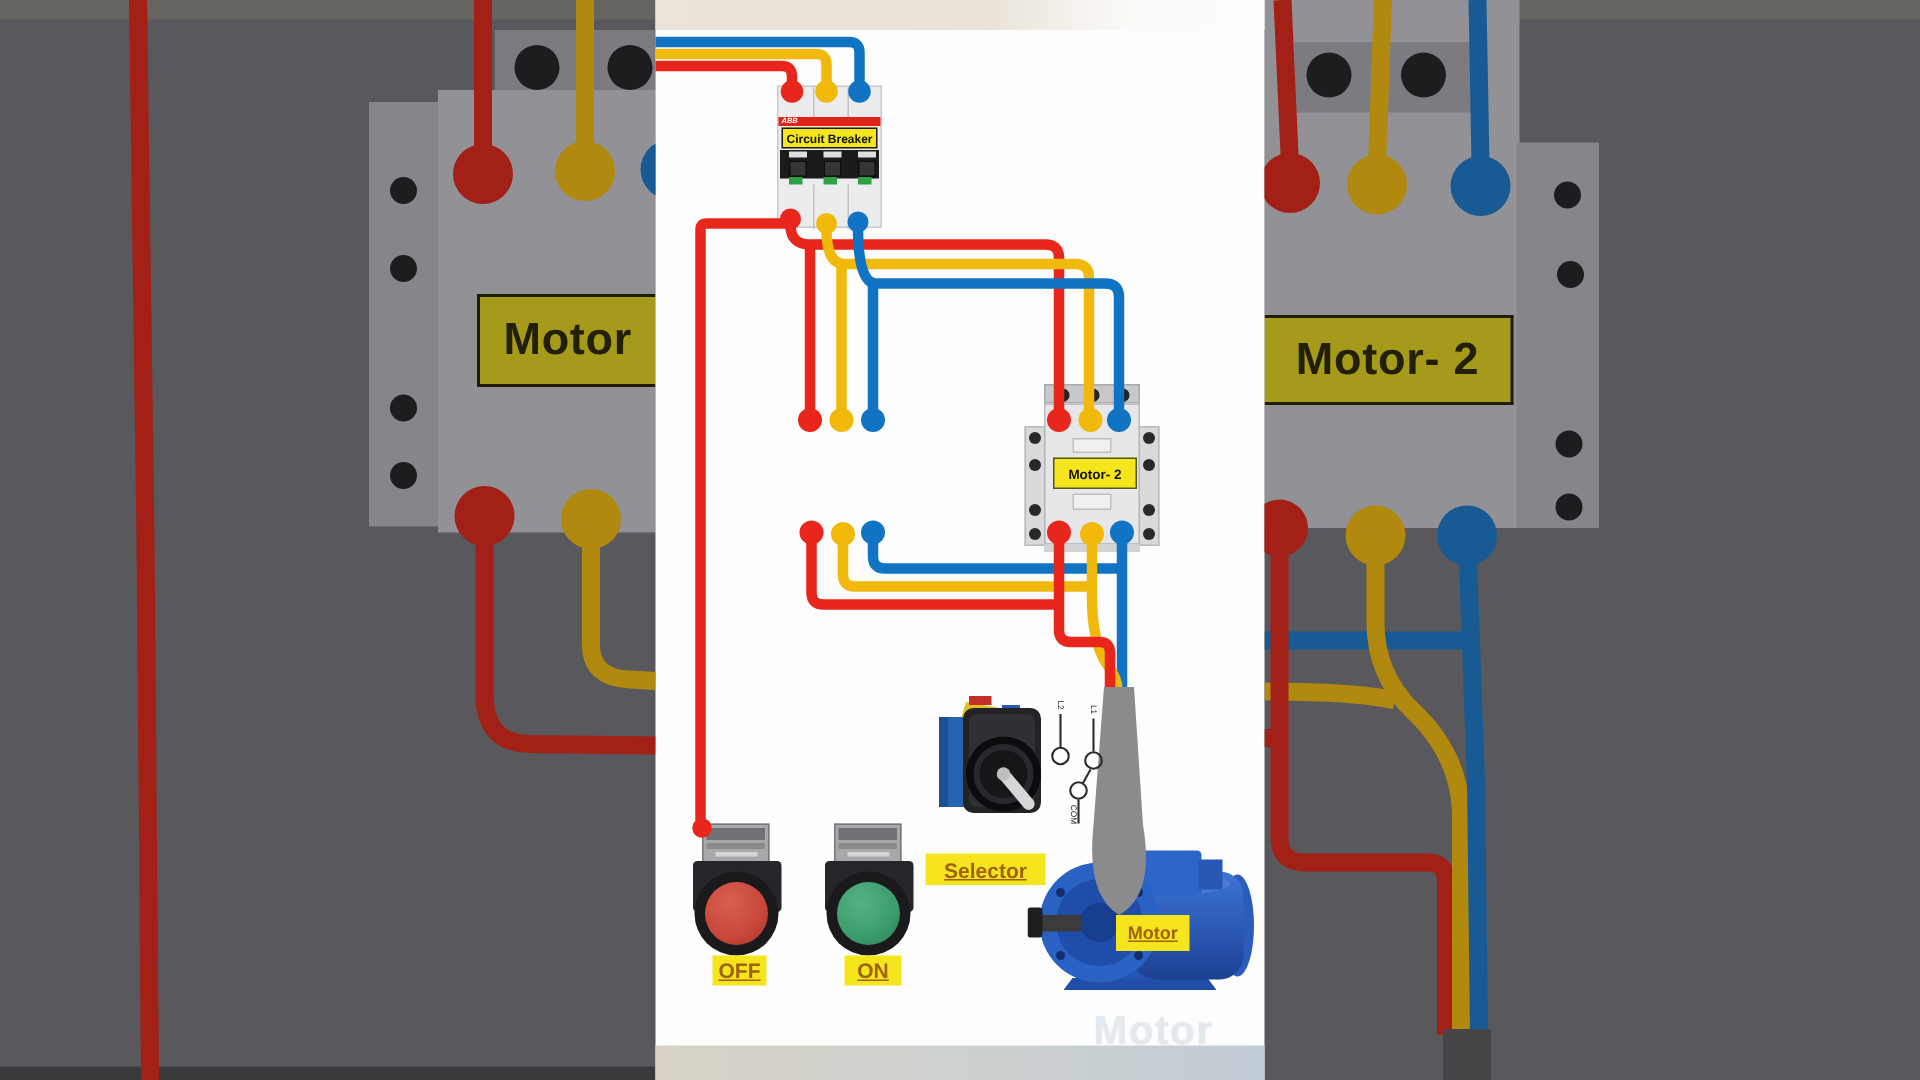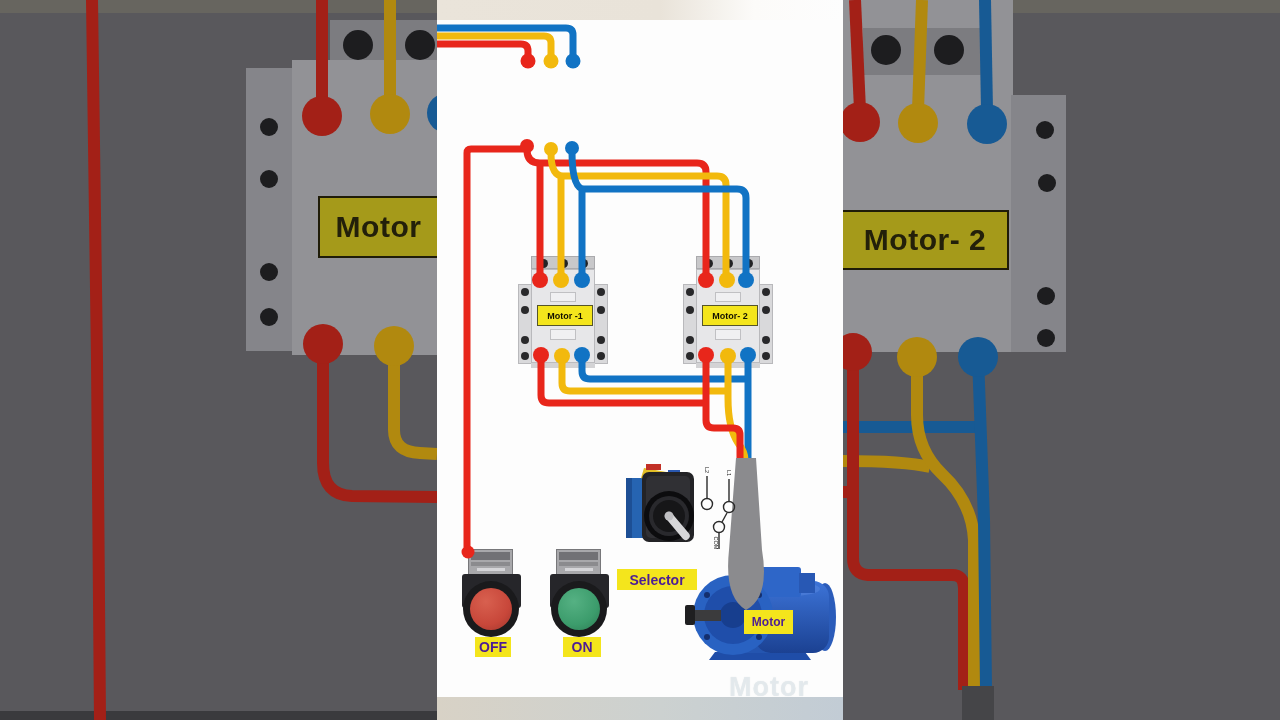--- a/index.html
+++ b/index.html
@@ -77,21 +77,21 @@
   .pb-tag  { position:absolute; left:8px; top:18px; width:28px; height:3px; background:#d5d5d8; }
   .pb-housing { position:absolute; top:26px; width:59px; height:34px; background:#26262a; border-radius:3px; }
   .pb-bezel { position:absolute; top:33px; width:56px; height:56px; border-radius:50%; background:#1a1a1c; }
   .pb-face { position:absolute; top:40px; width:42px; height:42px; border-radius:50%; }
   .pb-face.red   { background:radial-gradient(circle at 38% 32%, #d8604f, var(--button-red,#c8473a) 60%, #9e352c); }
   .pb-face.green { background:radial-gradient(circle at 38% 32%, #55b183, var(--button-green,#3c9c6c) 60%, #2c7a52); }
 
   
   .ylabel {
     position:absolute; z-index:40; background:var(--label-yellow,#f4e51c);
-    color:#4c1d95; font-weight:bold; display:flex; align-items:center; justify-content:center;
+    color:#a16207; font-weight:bold; display:flex; align-items:center; justify-content:center;text-decoration:underline;
   }
 
   
   .overlay { position:absolute; left:0; top:0; z-index:30; pointer-events:none; }
   .wr { stroke:var(--wire-red,#e8261b); } .wy { stroke:var(--wire-yellow,#f2b90d); } .wb { stroke:var(--wire-blue,#1173c4); }
   .wr,.wy,.wb { fill:none; stroke-width:7; stroke-linejoin:round; }
   .bwr { stroke:var(--bg-wire-red,#a32017); } .bwy { stroke:var(--bg-wire-yellow,#b1890f); } .bwb { stroke:var(--bg-wire-blue,#175a94); }
   .bwr,.bwy,.bwb { fill:none; stroke-width:12; stroke-linejoin:round; }
   .dr { fill:var(--wire-red,#e8261b); } .dy { fill:var(--wire-yellow,#f2b90d); } .db { fill:var(--wire-blue,#1173c4); }
   .dbr { fill:var(--bg-wire-red,#a32017); } .dby { fill:var(--bg-wire-yellow,#b1890f); } .dbb { fill:var(--bg-wire-blue,#175a94); }
@@ -139,43 +139,41 @@
     <div class="bg-screw" style="left:194px;top:287px;width:18px;height:18px;"></div>
     <div class="bg-screw" style="left:194px;top:329px;width:18px;height:18px;"></div>
     <div class="bg-ylabel" style="left:0;top:210px;width:166px;height:60px;border-left:none;">Motor- 2</div>
   </div>
 
   <div class="center-panel">
     <div class="center-top-strip"></div>
     <div class="center-bottom-strip"></div>
   </div>
 
-
-  <div class="contactor" style="left:518px;">
-    <div class="ct-topblock">
-      <div class="ct-screw-top" style="left:7px;"></div>
-      <div class="ct-screw-top" style="left:27px;"></div>
-      <div class="ct-screw-top" style="left:47px;"></div>
+  <div class="breaker">
+    <div class="brk-div" style="left:23px;top:0;height:20px;"></div>
+    <div class="brk-div" style="left:46px;top:0;height:20px;"></div>
+    <div class="brk-stripe"></div>
+    <div class="brk-brand">ABB</div>
+    <div class="brk-label">Circuit Breaker</div>
+    <div class="brk-black">
+      <div class="brk-slot" style="left:6px;"></div>
+      <div class="brk-slot" style="left:29px;"></div>
+      <div class="brk-slot" style="left:52px;"></div>
+      <div class="brk-handle" style="left:6px;"></div>
+      <div class="brk-handle" style="left:29px;"></div>
+      <div class="brk-handle" style="left:52px;"></div>
     </div>
-    <div class="ct-body"></div>
-    <div class="ct-flange l"></div>
-    <div class="ct-flange r"></div>
-    <div class="ct-screw" style="left:3px;top:32px;"></div>
-    <div class="ct-screw" style="left:3px;top:50px;"></div>
-    <div class="ct-screw" style="left:3px;top:80px;"></div>
-    <div class="ct-screw" style="left:3px;top:96px;"></div>
-    <div class="ct-screw" style="left:79px;top:32px;"></div>
-    <div class="ct-screw" style="left:79px;top:50px;"></div>
-    <div class="ct-screw" style="left:79px;top:80px;"></div>
-    <div class="ct-screw" style="left:79px;top:96px;"></div>
-    <div class="ct-bracket" style="top:36px;height:10px;"></div>
-    <div class="ct-label">Motor -1</div>
-    <div class="ct-bracket" style="top:73px;height:11px;"></div>
-    <div class="ct-bottom"></div>
-  </div>
+    <div class="brk-green" style="left:7px;"></div>
+    <div class="brk-green" style="left:30px;"></div>
+    <div class="brk-green" style="left:53px;"></div>
+    <div class="brk-div" style="left:23px;top:65px;height:30px;"></div>
+    <div class="brk-div" style="left:46px;top:65px;height:30px;"></div>
+  </div>
+
 
   <div class="contactor" style="left:683px;">
     <div class="ct-topblock">
       <div class="ct-screw-top" style="left:7px;"></div>
       <div class="ct-screw-top" style="left:27px;"></div>
       <div class="ct-screw-top" style="left:47px;"></div>
     </div>
     <div class="ct-body"></div>
     <div class="ct-flange l"></div>
     <div class="ct-flange r"></div>

